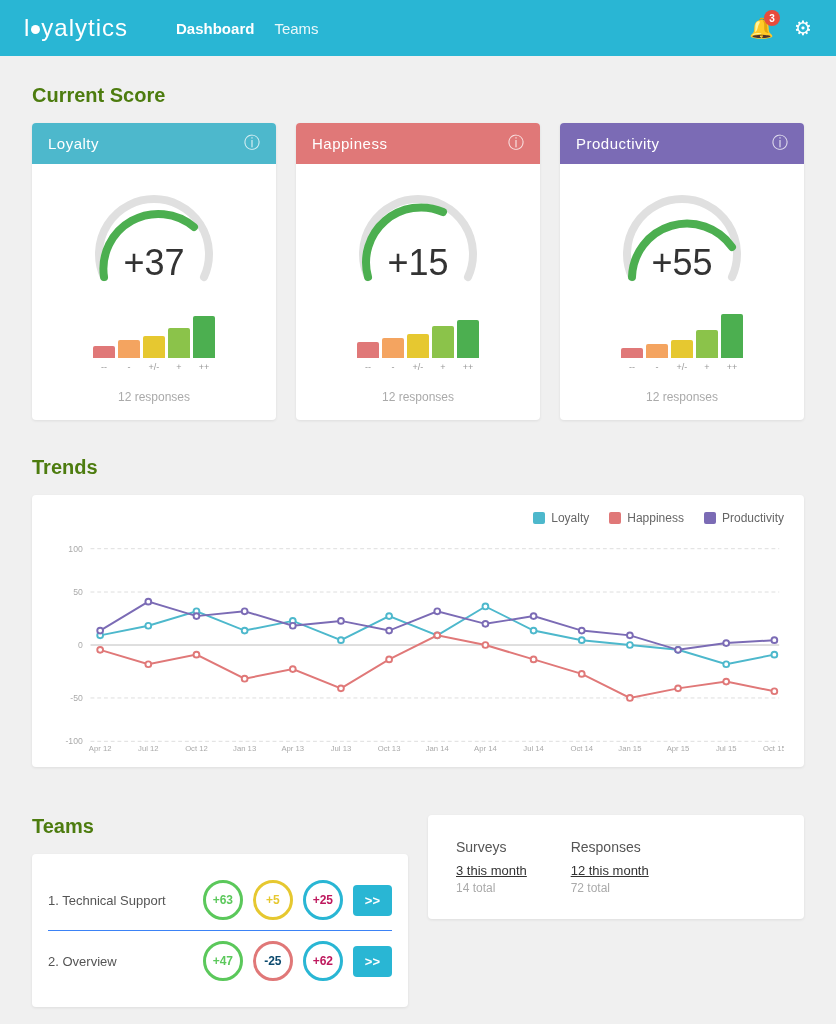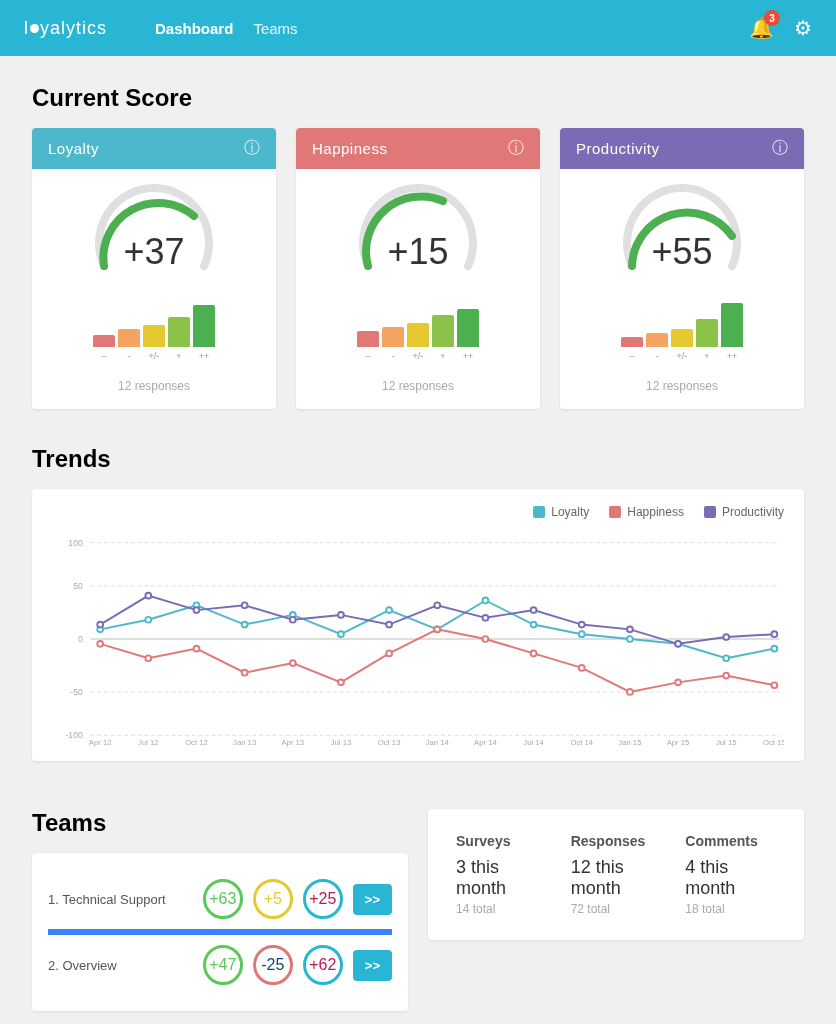--- a/index.html
+++ b/index.html
@@ -13,21 +13,21 @@
     
     .navbar {
       background: #29b6d4;
       height: 56px;
       display: flex;
       align-items: center;
       padding: 0 24px;
     }
     .navbar-logo {
       color: #fff;
-      font-size: 18px;
+      font-size: 24px;
       font-weight: 300;
       letter-spacing: 1px;
       flex: 0 0 auto;
       text-align: right;
     }
     .navbar-logo span { font-weight: 700; }
     .navbar-nav {
       display: flex;
       gap: 20px;
       margin-left: 48px;
@@ -76,22 +76,22 @@
     }
 
     .section-title {
       color: #29b6d4;
       font-size: 24px;
       font-weight: 300;
       margin-bottom: 20px;
     }
 
     .subsection-title {
-      color: #000000;
-      font-size: 24px;
+      color: #4d7c0f;
+      font-size: 20px;
       font-weight: 600;
       margin-bottom: 16px;
     }
 
     
     .score-cards {
       display: flex;
       gap: 20px;
       margin-bottom: 36px;
     }
@@ -117,21 +117,21 @@
       font-weight: 400;
       letter-spacing: 0.5px;
     }
     .score-card-info {
       color: #fff;
       font-size: 16px;
       opacity: 0.8;
       cursor: pointer;
     }
     .score-card-body {
-      padding: 12px 16px 16px;
+      padding: 28px 16px 16px;
       display: flex;
       flex-direction: column;
       align-items: center;
     }
     .gauge-wrap {
       position: relative;
       width: 130px;
       height: 100px;
       margin-bottom: 16px;
     }
@@ -237,38 +237,38 @@
       background: #fff;
       border-radius: 4px;
       padding: 16px;
       box-shadow: 0 1px 3px rgba(0,0,0,0.08);
     }
     .team-row {
       display: flex;
       align-items: center;
       padding: 10px 0;
       gap: 10px;
-      border-bottom: 6px solid #3b82f6;
+      border-bottom: 1px solid #3b82f6;
     }
     .team-row:last-child { border-bottom: none; }
     .team-name {
       flex: 1;
       font-size: 13px;
       color: #555;
     }
     .score-bubble {
       width: 40px;
       height: 40px;
       border-radius: 50%;
       border: 3px solid;
       display: flex;
       align-items: center;
       justify-content: center;
-      font-size: 16px;
-      font-weight: 400;
+      font-size: 12px;
+      font-weight: 700;
     }
     .score-bubble.green { border-color: #5bc85b; color: #5bc85b; }
     .score-bubble.yellow { border-color: #e6c830; color: #e6c830; }
     .score-bubble.pink { border-color: #e07878; color: #0c4a6e; }
     .score-bubble.teal { border-color: #29b6d4; color: #be185d; }
     .team-arrow-btn {
       background: #29b6d4;
       color: #fff;
       border: none;
       border-radius: 4px;
@@ -288,26 +288,27 @@
       display: grid;
       grid-template-columns: 1fr 1fr 1fr;
       gap: 0;
     }
     .stat-col {
       padding: 8px 12px;
     }
     .stat-col-title {
       font-size: 14px;
       color: #555;
-      font-weight: 700;
+      font-weight: 400;
       margin-bottom: 8px;
     }
     .stat-value {
-      font-size: 18px;
+      font-size: 13px;
       color: #333;
+      text-decoration: underline;
     }
     .stat-total {
       font-size: 12px;
       color: #aaa;
       margin-top: 3px;
     }
   </style>
 </head>
 <body>
 
@@ -582,25 +583,20 @@
             <div class="stat-value">3 this month</div>
             <div class="stat-total">14 total</div>
           </div>
 
           <div class="stat-col">
             <div class="stat-col-title">Responses</div>
             <div class="stat-value">12 this month</div>
             <div class="stat-total">72 total</div>
           </div>
 
-          <div class="stat-col">
-            <div class="stat-col-title">Comments</div>
-            <div class="stat-value">4 this month</div>
-            <div class="stat-total">18 total</div>
-          </div>
 
         </div>
       </div>
     </div>
 
   </div>
 
 </div>
 
 </body></html>

